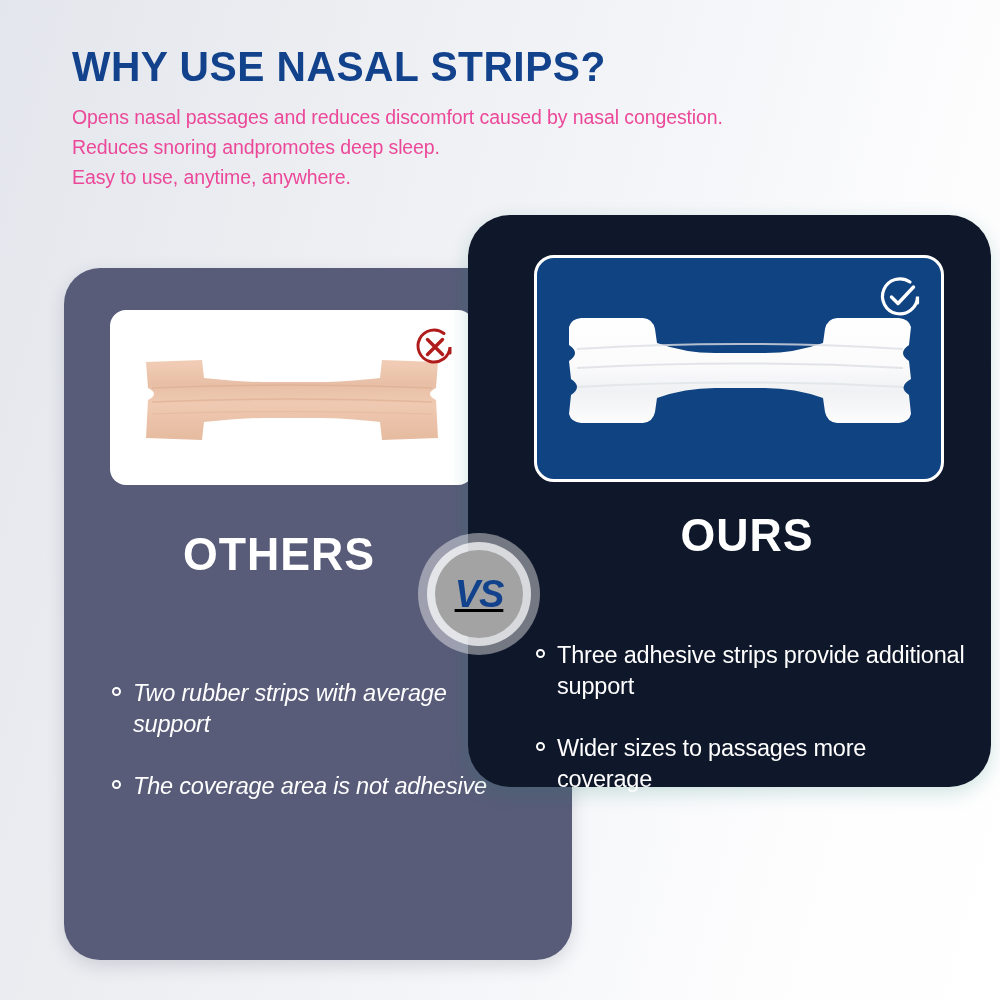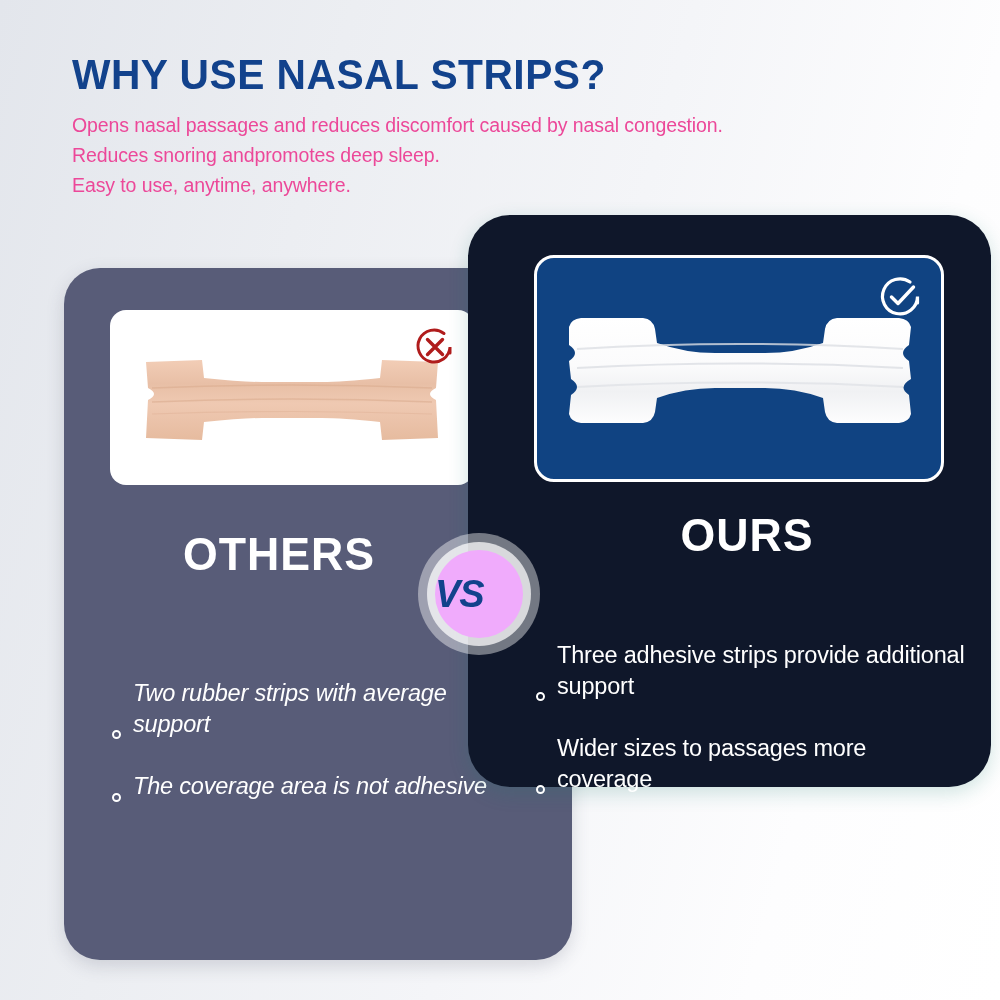--- a/index.html
+++ b/index.html
@@ -8,21 +8,21 @@
     overflow: hidden;
   }
   body {
     font-family: "Liberation Sans", sans-serif;
     background: linear-gradient(105deg, #e3e6ec 0%, #eceef2 28%, #f4f5f8 55%, #fdfdfe 80%, #ffffff 100%);
     position: relative;
     -webkit-font-smoothing: antialiased;
   }
 
   
-  #header { position: absolute; left: 72px; top: 52px; width: 860px; }
+  #header { position: absolute; left: 72px; top: 44px; width: 860px; }
   #page-title {
     font-size: 42px;
     font-weight: bold;
     color: #12428c;
     letter-spacing: 0.5px;
     line-height: 1.08;
     margin: 0 0 14px 0;
     font-stretch: condensed;
     transform: scaleX(0.97);
     transform-origin: left center;
@@ -105,21 +105,21 @@
     transform: scaleX(0.95);
   }
 
   
   .bullets { position: absolute; }
   #others-bullets { left: 48px; top: 410px; width: 395px; font-style: italic; }
   #ours-bullets  { left: 68px; top: 425px; width: 430px; }
 
   .bullet {
     display: flex;
-    align-items: flex-end;
+    align-items: flex-start;
     color: #ffffff;
     font-size: 23.5px;
     line-height: 1.30;
     margin-bottom: 32px;
     letter-spacing: -0.2px;
   }
   .bullet-marker {
     flex: 0 0 auto;
     width: 9px; height: 9px;
     border: 2px solid #ffffff;
@@ -145,22 +145,22 @@
   #vs-halo2 {
     position: absolute; left: 9px; top: 9px;
     width: 104px; height: 104px;
     border-radius: 50%;
     background: rgba(255,255,255,0.72);
   }
   #vs-circle {
     position: absolute; left: 17px; top: 17px;
     width: 88px; height: 88px;
     border-radius: 50%;
-    background: #f0abfc;
-    display: flex; align-items: center; 
+    background: #a3a3a3;
+    display: flex; align-items: center; justify-content: center; text-decoration: underline;
   }
   #vs-text {
     color: #12428c;
     font-weight: bold;
     font-size: 38px;
     font-style: italic;
     letter-spacing: -1px;
   }
 </style>
 </head>

